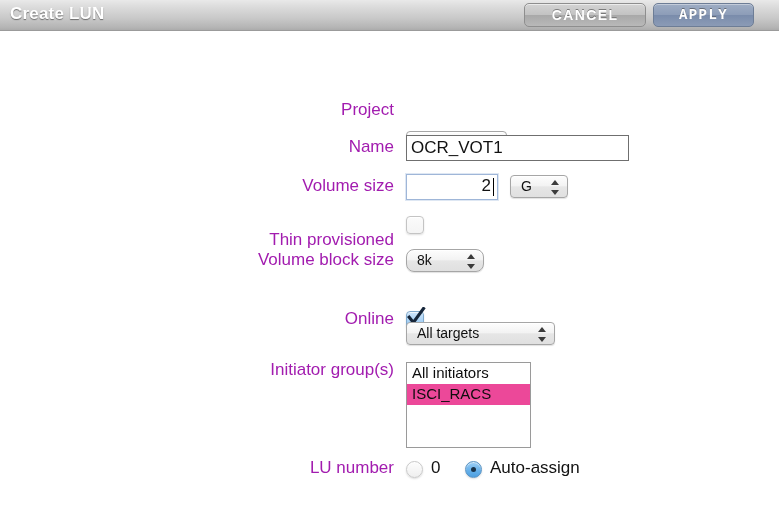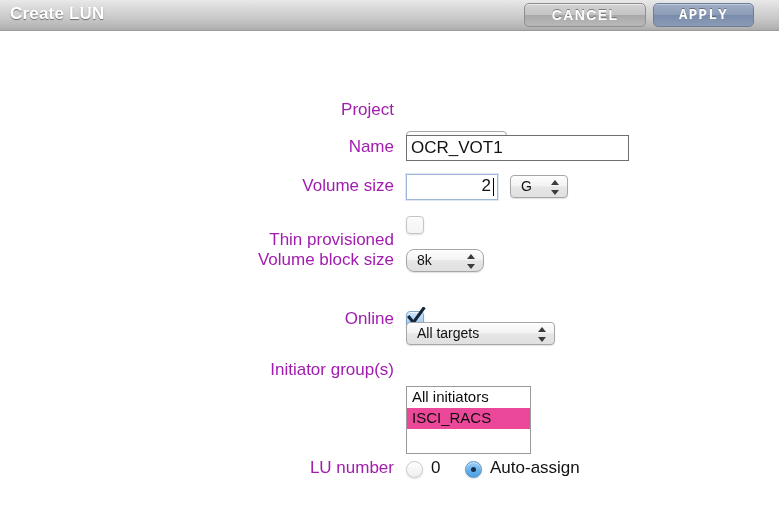--- a/index.html
+++ b/index.html
@@ -256,27 +256,26 @@
     font-size: 17px;
     color: #121212;
     white-space: nowrap;
   }
 
   
   #initiator-listbox {
     position: absolute;
     left: 406px;
     width: 125px;
-    height: 68px;
+    height: 86px;
     background: #ffffff;
     border: 1px solid #9a9a9a;
     box-sizing: border-box;
     overflow: hidden;
     cursor: default;
-    margin-top: 24px;
   }
   .lb-item {
     height: 21px;
     line-height: 20px;
     padding-left: 5px;
     font-size: 15px;
     color: #0d0d0d;
     white-space: nowrap;
   }
   .lb-item.selected {

